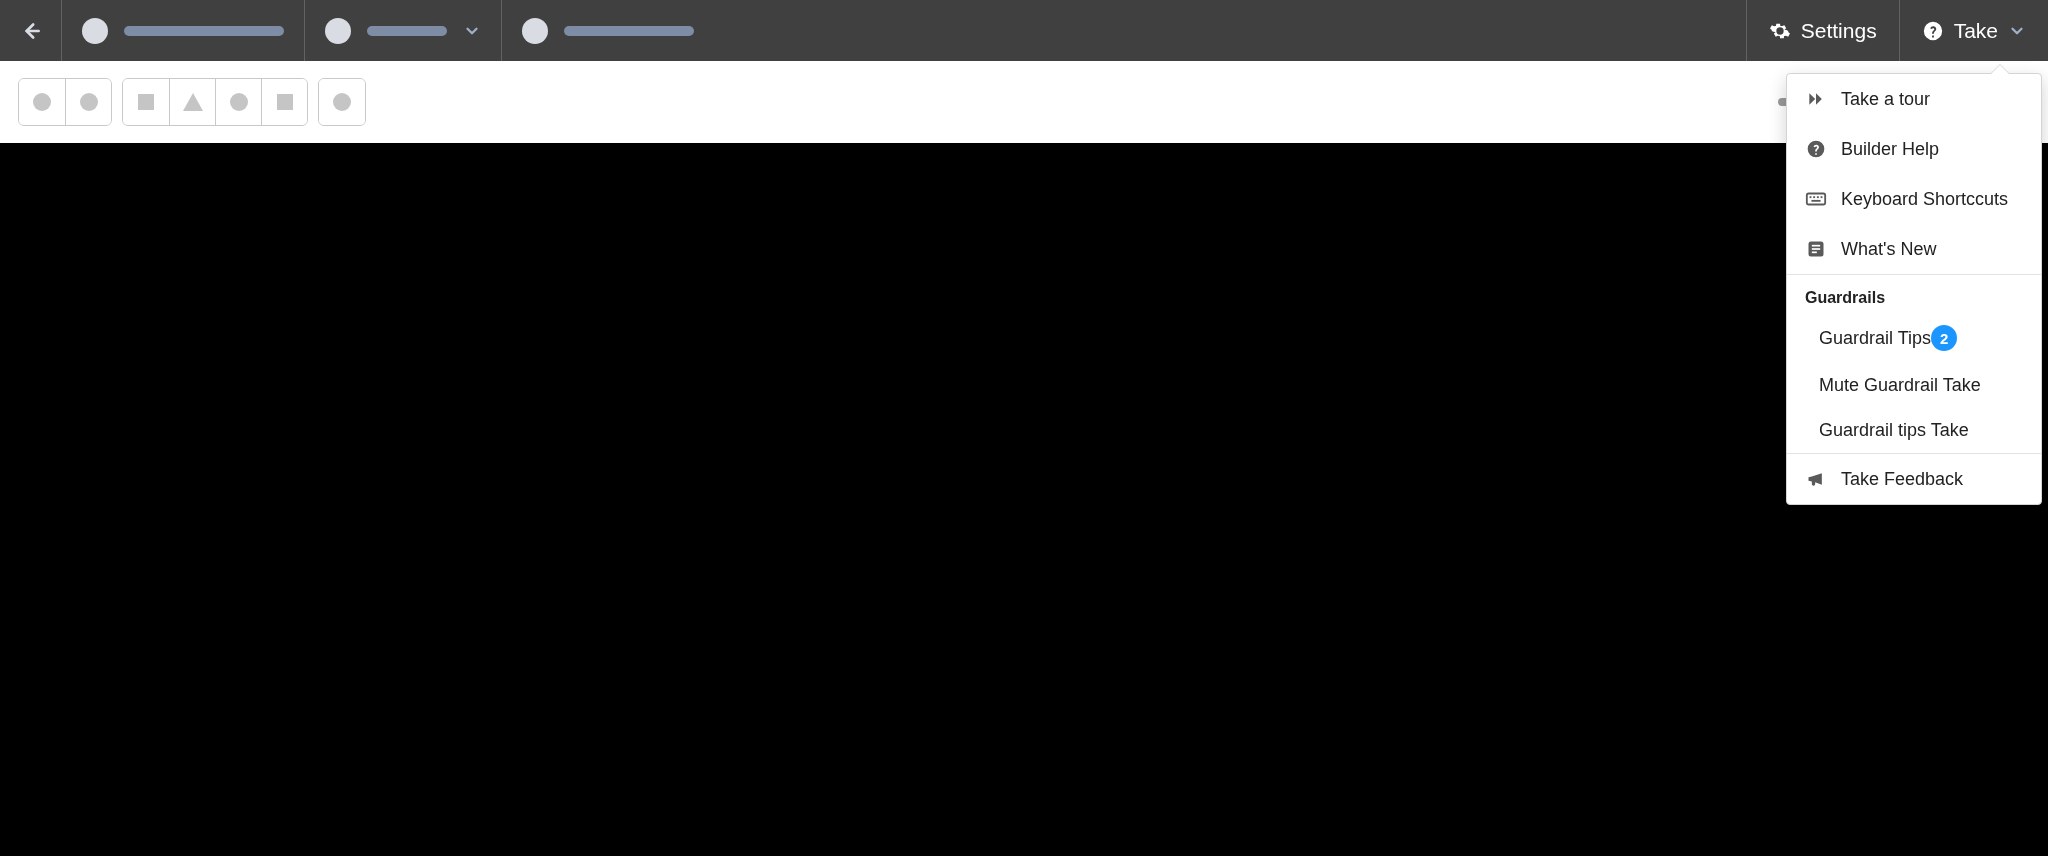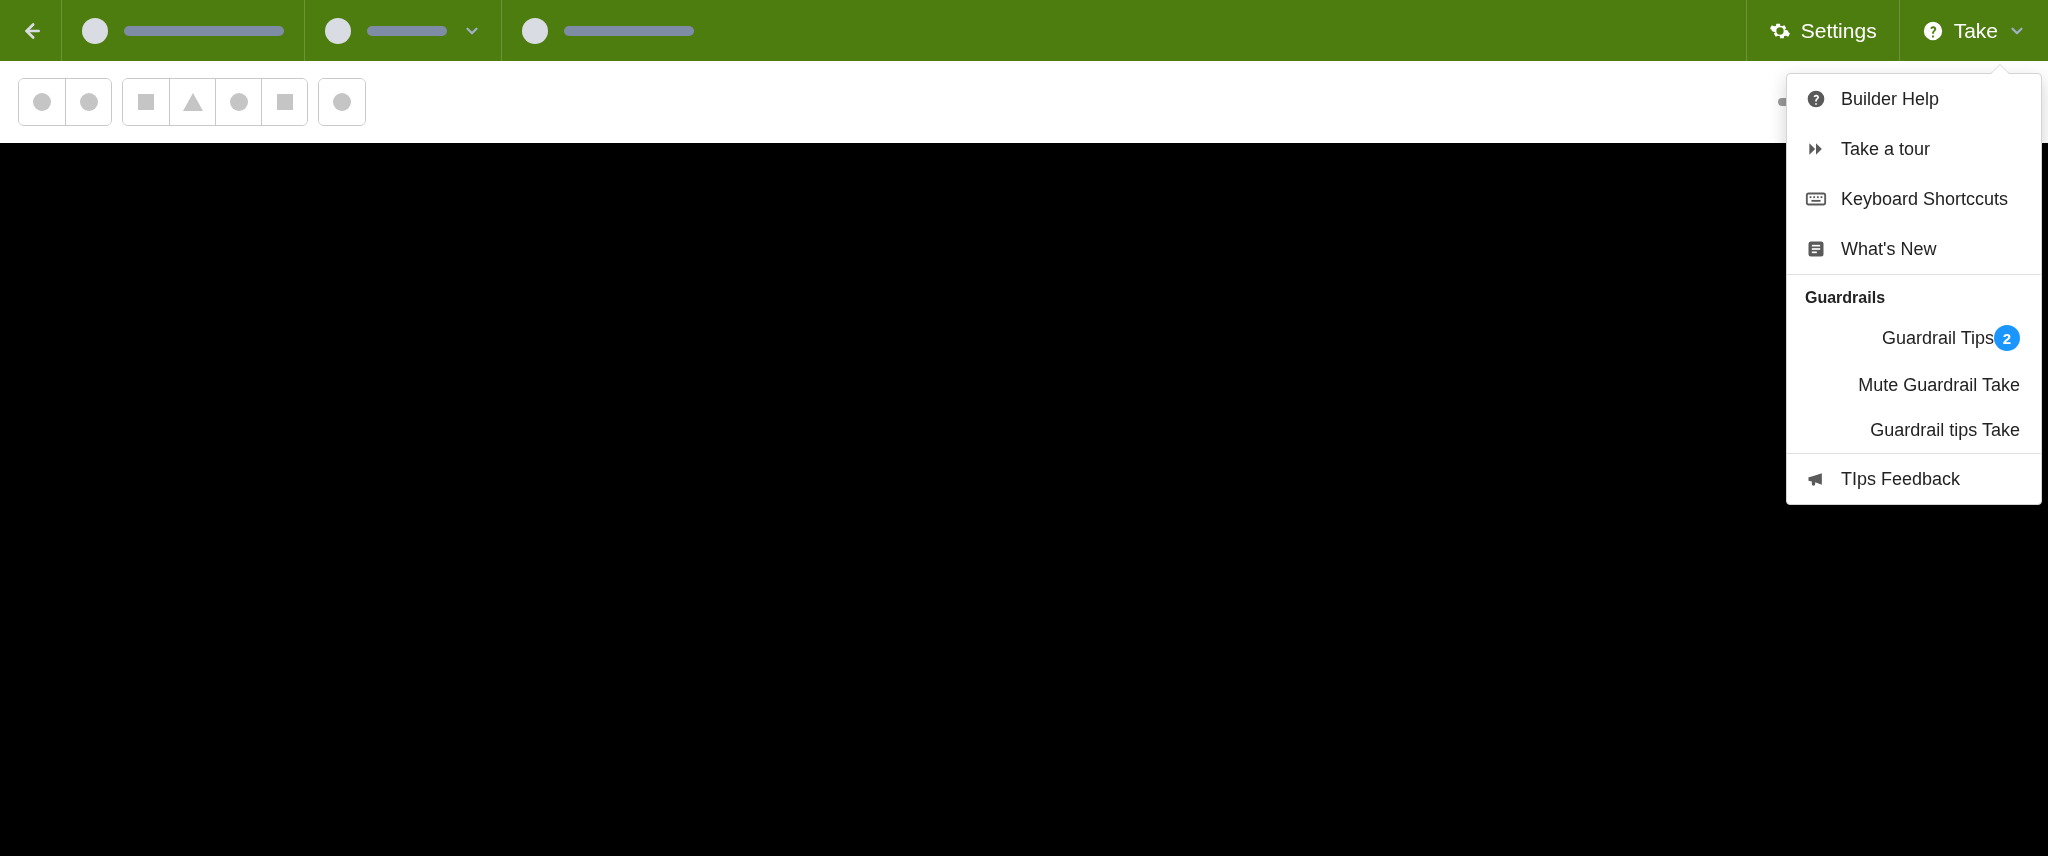--- a/index.html
+++ b/index.html
@@ -1,21 +1,21 @@
 <!DOCTYPE html>
 <html><head>
 <meta charset="utf-8">
 <style>
   * { box-sizing: border-box; margin: 0; padding: 0; }
   html, body { width: 100%; height: 100%; font-family: -apple-system, BlinkMacSystemFont, "Segoe UI", Arial, sans-serif; }
   body { background: #fff; overflow: hidden; }
 
   
   .topbar {
-    background: #4d7c0f;
+    background: #404040;
     height: 61px;
     display: flex;
     align-items: center;
     color: #fff;
     position: relative;
     z-index: 5;
   }
   .back-slot {
     width: 62px; height: 61px;
     display: flex; align-items: center; justify-content: center;
@@ -144,22 +144,22 @@
     cursor:pointer;
   }
   .hp-icon { width:22px; height:22px; display:flex; align-items:center; justify-content:center; color:#5a5a5a; }
   .hp-icon svg { fill:#5a5a5a; }
   .hp-sep { height:1px; background:#e2e2e2; margin:0; }
   .hp-heading {
     padding: 14px 18px 6px 18px;
     font-weight:700; font-size:16px;
   }
   .hp-plain {
-    display:flex; align-items:center; justify-content:flex-end;
-    padding: 12px 21px;
+    display:flex; align-items:center; justify-content:flex-start;
+    padding: 12px 32px;
     cursor:pointer;
   }
   .badge {
     min-width:26px; height:26px; border-radius:13px;
     background:#1b96ff; color:#fff;
     display:flex; align-items:center; justify-content:center;
     font-size:15px; font-weight:600;
     padding:0 6px;
   }
 </style>
@@ -255,33 +255,33 @@
   </div>
 </div>
 
 <div class="canvas"></div>
 
 <div class="help-panel">
 
   <div class="hp-item">
     <span class="hp-icon">
       <svg width="20" height="20" viewBox="0 0 24 24">
+          <path d="M4 5l7 7-7 7V5zm8 0l7 7-7 7V5z"></path>
+        </svg>
+    </span>
+    <span>Take a tour</span>
+  </div>
+
+  <div class="hp-item">
+    <span class="hp-icon">
+      <svg width="20" height="20" viewBox="0 0 24 24">
           <path d="M12 2a10 10 0 100 20 10 10 0 000-20zm1 17h-2v-2h2v2zm1.7-7.2c-.5.6-1.2 1-1.5 1.7-.2.4-.2.8-.2 1.5h-2c0-.9 0-1.6.4-2.3.4-.8 1.2-1.3 1.7-1.9.5-.5.4-1.5-.6-1.8-.7-.2-1.4.2-1.6.9l-1.9-.6c.5-1.6 2-2.6 3.7-2.4 1.4.2 2.6 1.2 2.8 2.6.1 1-.2 1.7-.8 2.3z"></path>
         </svg>
     </span>
     <span>Builder Help</span>
-  </div>
-
-  <div class="hp-item">
-    <span class="hp-icon">
-      <svg width="20" height="20" viewBox="0 0 24 24">
-          <path d="M4 5l7 7-7 7V5zm8 0l7 7-7 7V5z"></path>
-        </svg>
-    </span>
-    <span>Take a tour</span>
   </div>
 
   <div class="hp-item">
     <span class="hp-icon">
       <svg width="22" height="22" viewBox="0 0 24 24">
           <rect x="2" y="6" width="20" height="12" rx="2" fill="none" stroke="#5a5a5a" stroke-width="2"></rect>
           <rect x="5" y="9" width="2" height="2"></rect>
           <rect x="9" y="9" width="2" height="2"></rect>
           <rect x="13" y="9" width="2" height="2"></rect>
           <rect x="17" y="9" width="2" height="2"></rect>
@@ -322,15 +322,15 @@
   </div>
 
   <div class="hp-sep"></div>
 
   <div class="hp-item">
     <span class="hp-icon">
       <svg width="20" height="20" viewBox="0 0 24 24">
           <path d="M3 10v4l4 1v3a2 2 0 004 0v-2l8 3V5L7 9 3 10z"></path>
         </svg>
     </span>
-    <span>TIps Feedback</span>
+    <span>Take Feedback</span>
   </div>
 </div>
 
 </body></html>

